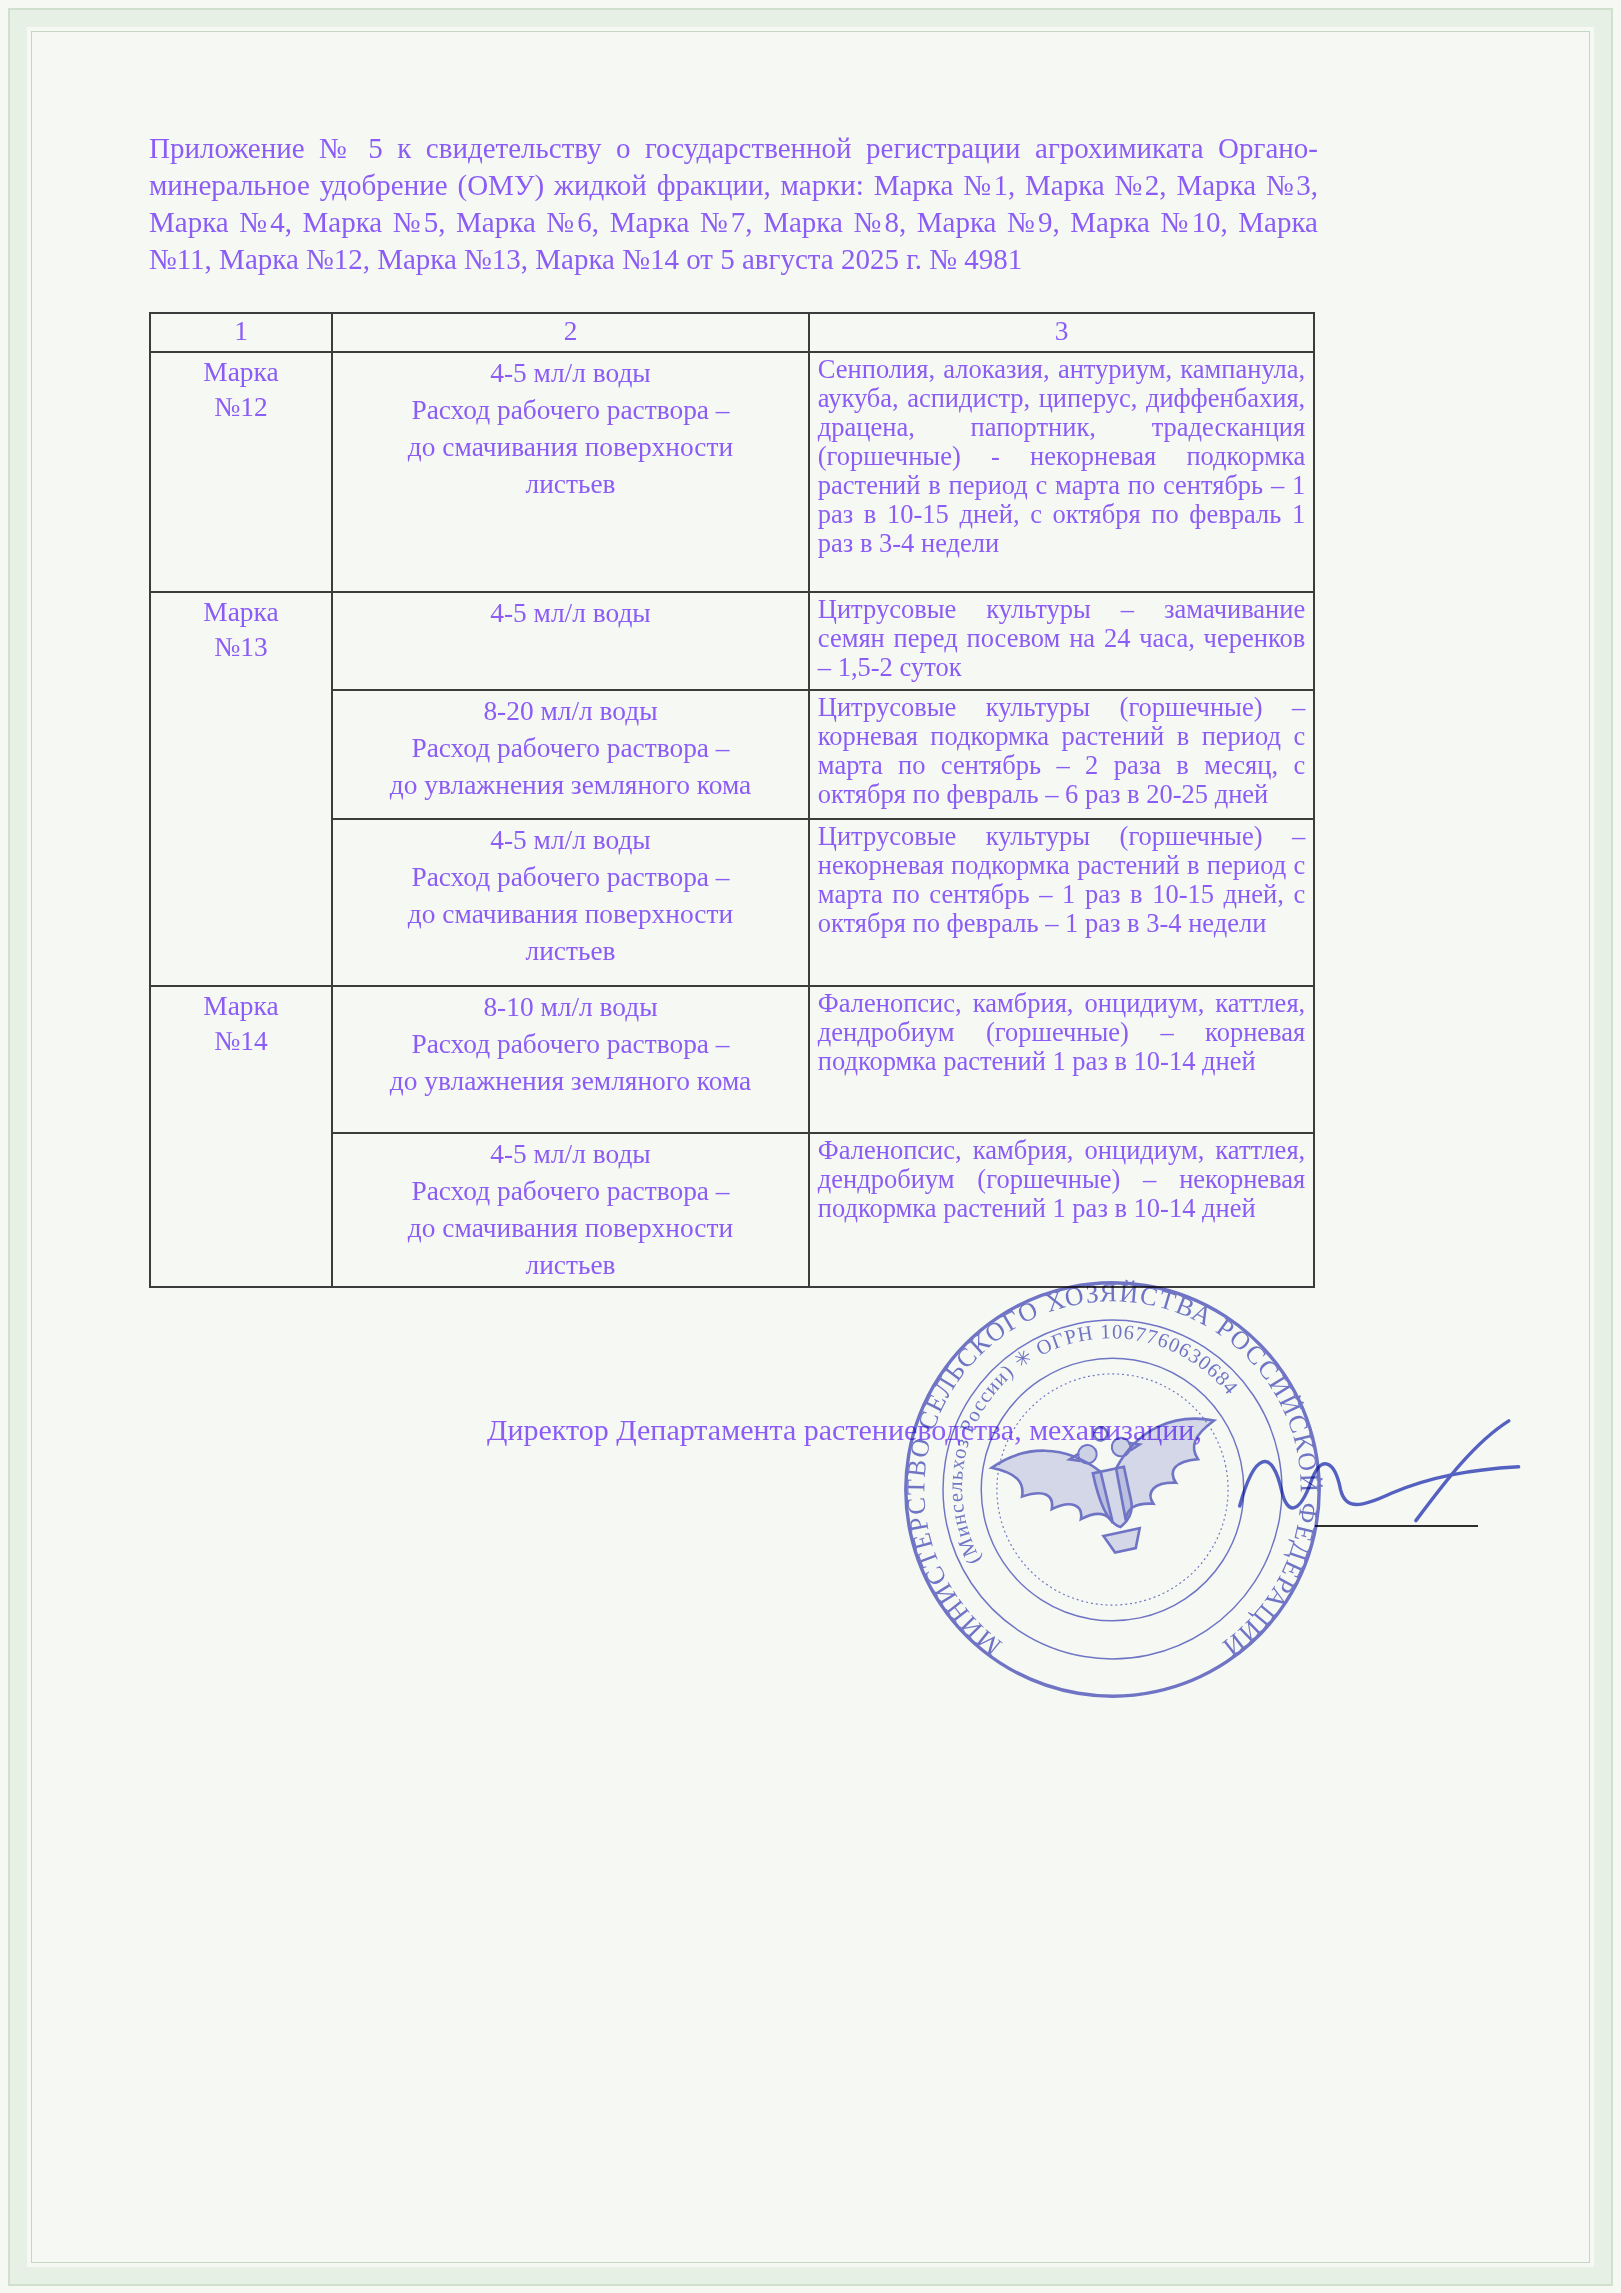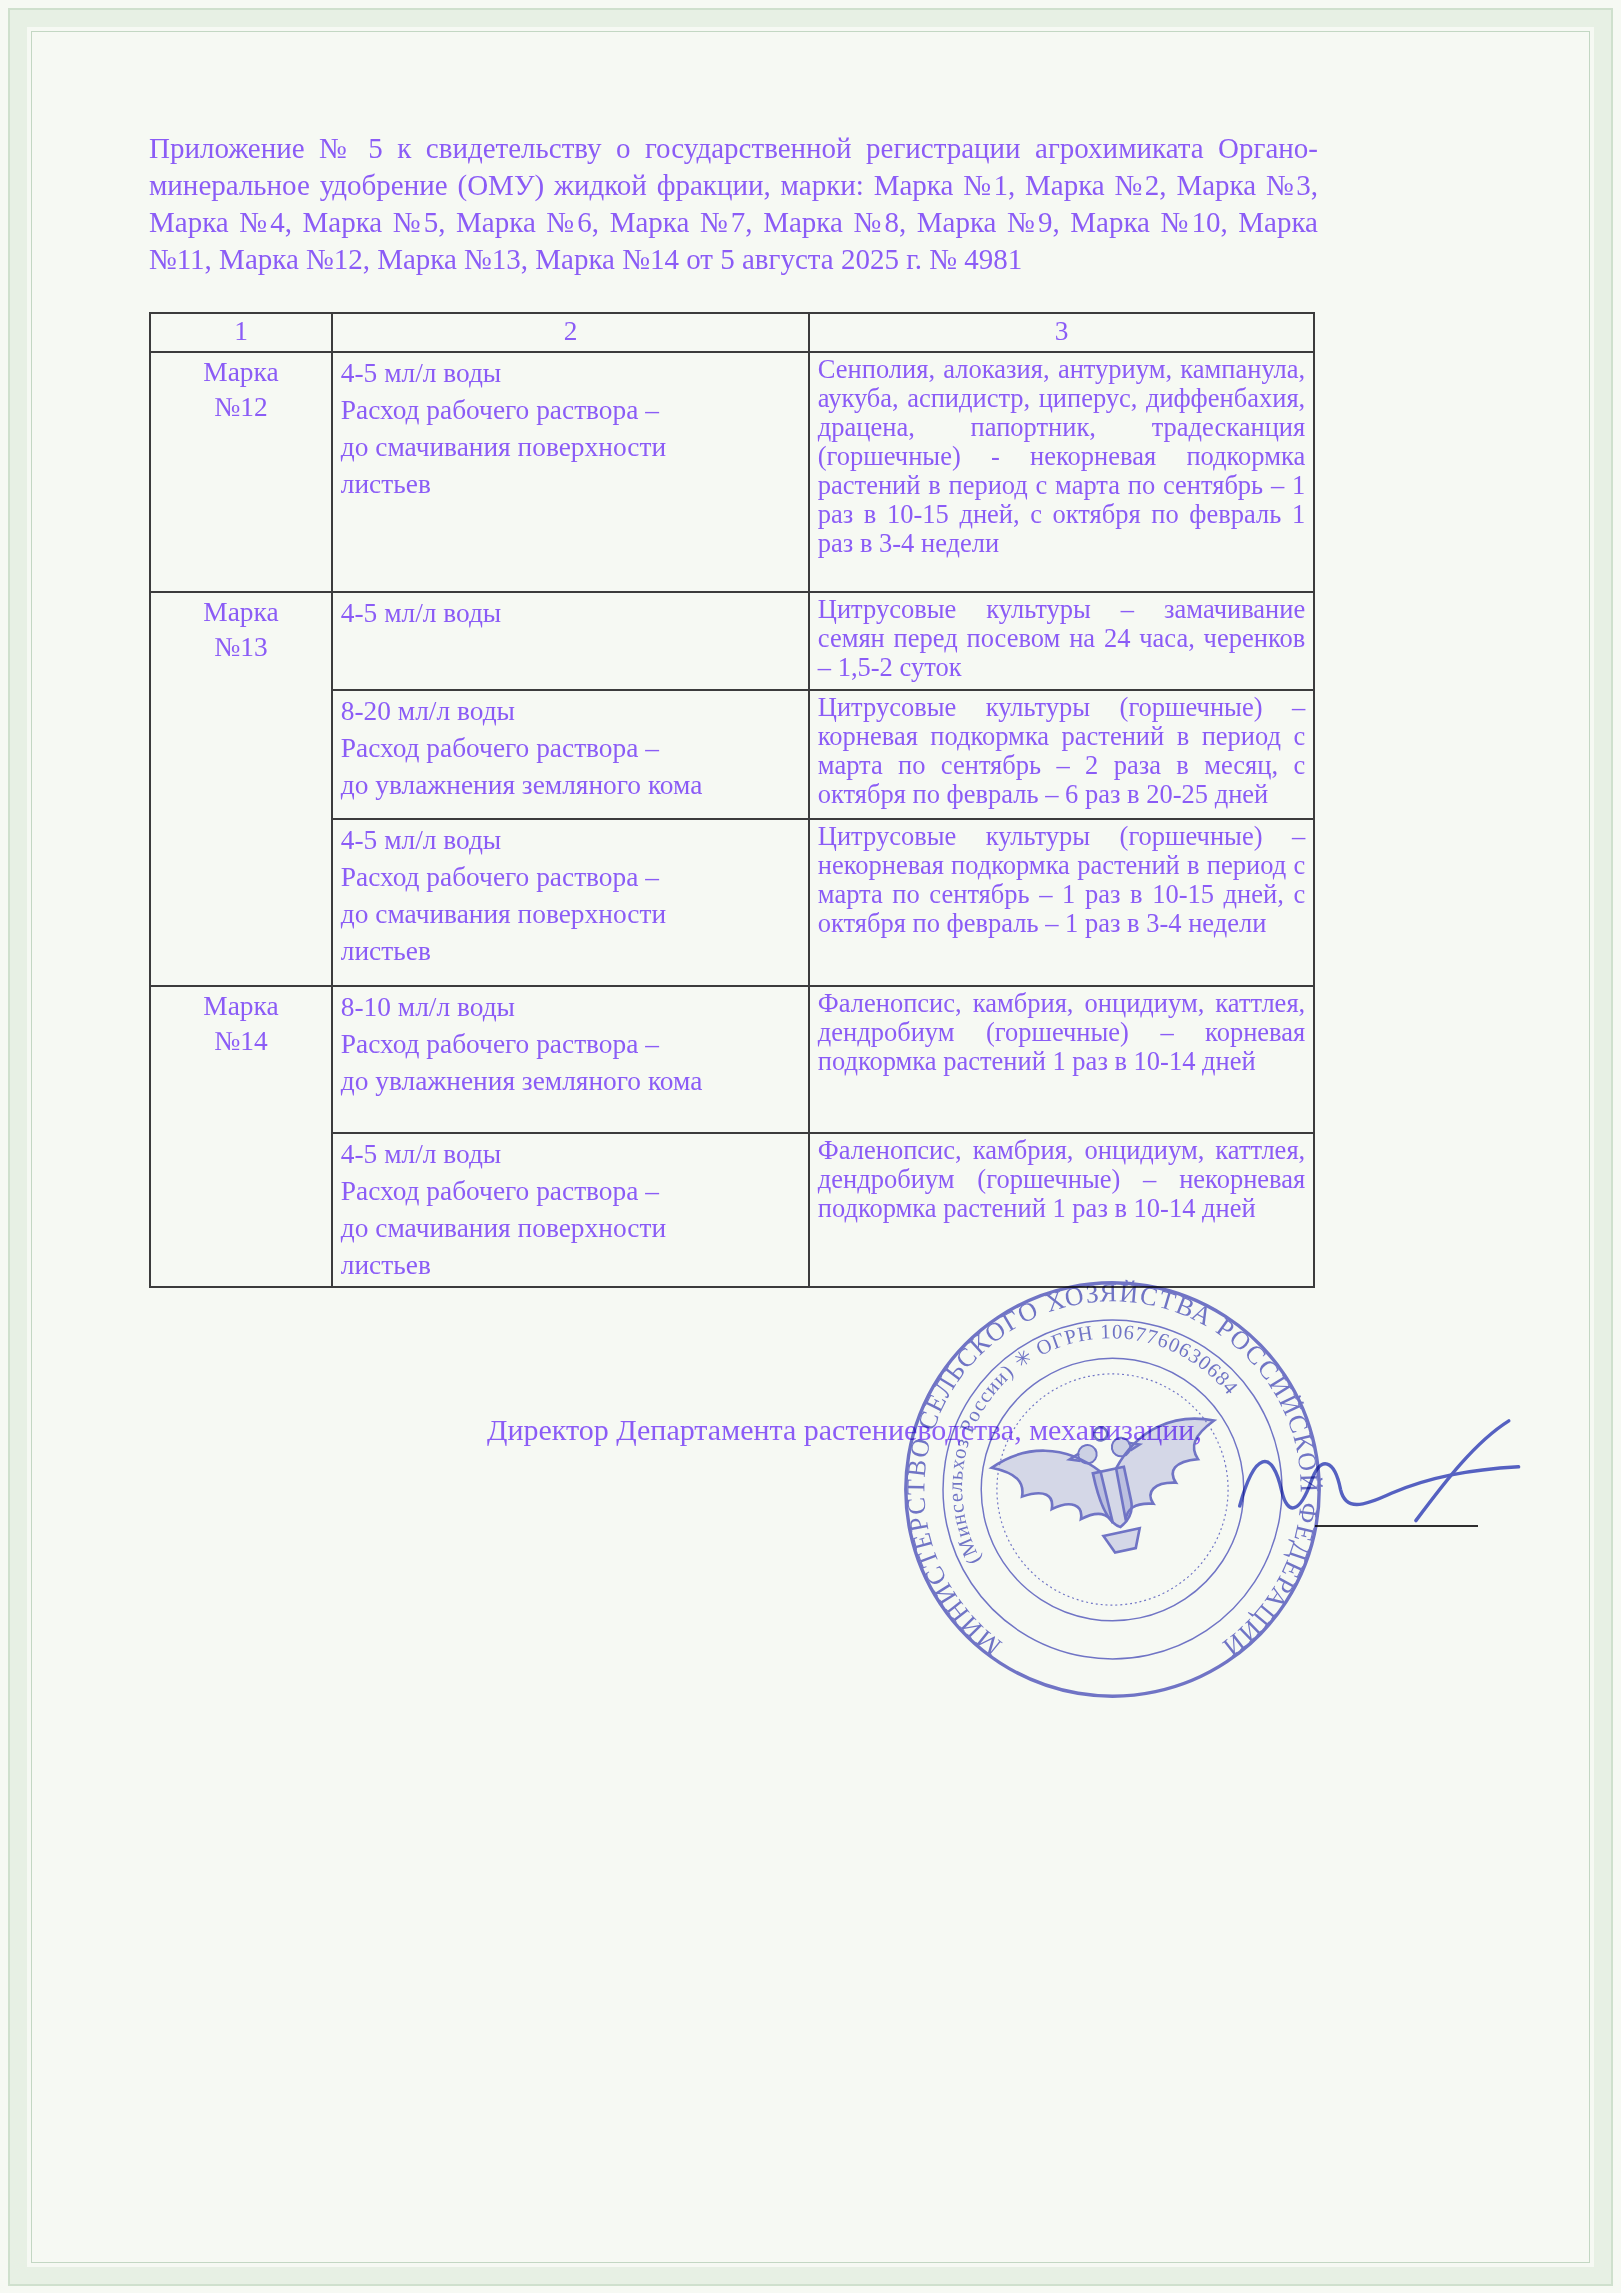--- a/index.html
+++ b/index.html
@@ -25,21 +25,21 @@
     position:absolute;left:149px;top:312px;
     border-collapse:collapse;table-layout:fixed;width:1164px;
     font-size:27.4px;
   }
   table.reg th, table.reg td{
     border:2px solid #3c3c3c;vertical-align:top;padding:2px 7.8px;
     font-weight:normal;
   }
   th.coln{height:33px;text-align:center;font-size:27.4px;padding:0;}
   td.mark{text-align:center;white-space:pre-line;line-height:35px;padding-top:3.9px;}
-  td.dose{white-space:pre-line;line-height:37px;padding-top:3.9px;margin-left:8px;}
+  td.dose{text-align:center;white-space:pre-line;line-height:37px;padding-top:3.9px;margin-left:8px;}
   td.crops{text-align:justify;font-size:26.5px;line-height:29px;padding:3.9px 7.8px 2px 11.8px;}
   .crops-em{}
   tr.rh-a{height:240px;} tr.rh-b{height:98px;} tr.rh-c{height:129px;}
   tr.rh-d{height:167px;} tr.rh-e{height:147px;} tr.rh-f{height:147px;}
 
   .sig-block{
     position:absolute;left:487px;top:1407px;width:990px;
     font-size:30px;line-height:46px;text-align:left;
   }
   .sig-underline{

